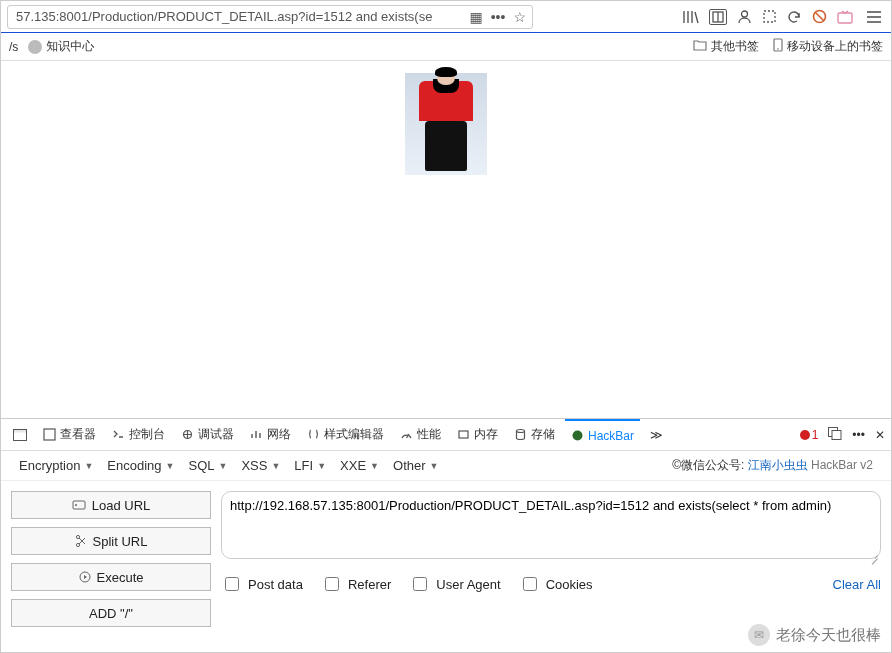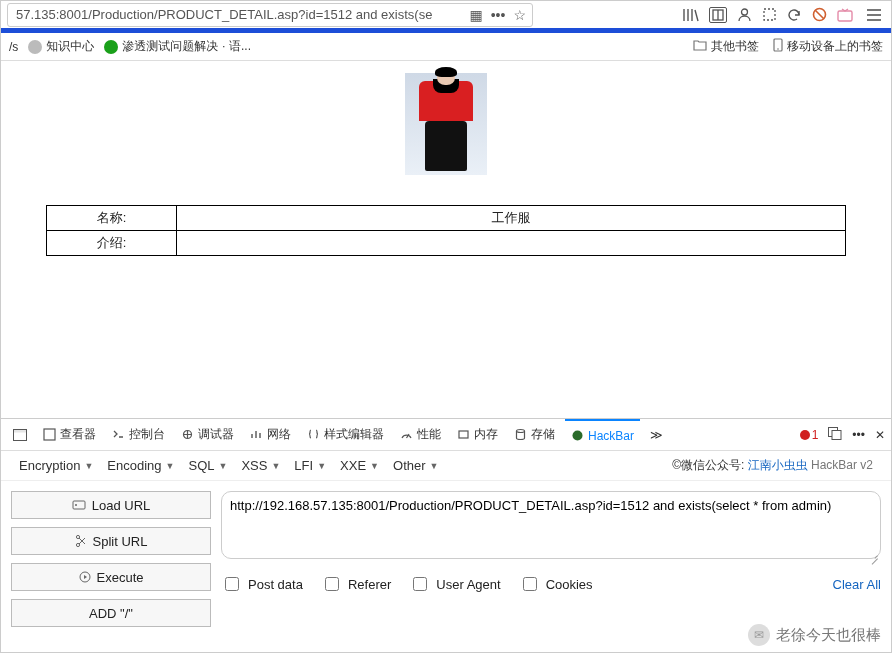--- a/index.html
+++ b/index.html
@@ -1,20 +1,20 @@
 <!DOCTYPE html>
 <html><head>
 <meta charset="utf-8">
 <style>
   * { box-sizing: border-box; }
   html, body { margin:0; padding:0; font-family: Arial, "Microsoft YaHei", sans-serif; font-size:13px; color:#222; background:#fff; }
   .window { width:892px; height:653px; border:1px solid #ccc; display:flex; flex-direction:column; position:relative; overflow:hidden; }
 
   
-  .urlbar-row { height:32px; border-bottom:5px solid #1d4ed8; display:flex; align-items:center; padding:0 6px; gap:6px; }
+  .urlbar-row { height:32px; border-bottom:1px solid #1d4ed8; display:flex; align-items:center; padding:0 6px; gap:6px; }
   .urlbox { flex:0 0 auto; width:526px; height:24px; border:1px solid #ccc; border-radius:3px; display:flex; align-items:center; padding:0 6px; background:#fff; }
   .urlbox input { border:none; outline:none; flex:1; font-size:13px; color:#555; background:transparent; }
   .url-icons { display:flex; gap:8px; align-items:center; font-size:14px; color:#555; }
   .url-icons span { cursor:pointer; }
   .toolbar-icons { margin-left:auto; display:flex; gap:10px; align-items:center; color:#555; font-size:15px; }
   .toolbar-icons span { cursor:pointer; display:inline-flex; align-items:center; justify-content:center; }
 
   
   .bookmarks { height:28px; border-bottom:1px solid #ddd; display:flex; align-items:center; padding:0 8px; gap:10px; font-size:12px; color:#333; }
   .bm-item { display:flex; align-items:center; gap:4px; cursor:pointer; }
@@ -155,24 +155,20 @@
   </div>
 
   <div class="bookmarks">
     <div class="bm-item">
         <span>/s</span>
       </div>
     <div class="bm-item">
         <span class="bm-circle"></span>
         <span>知识中心</span>
       </div>
-    <div class="bm-item">
-        <span class="bm-circle green"></span>
-        <span>渗透测试问题解决 · 语...</span>
-      </div>
     <div class="bm-right">
       <div class="bm-item">
         <span><svg width="14" height="12" viewBox="0 0 14 12">
               <path d="M1 2h4l1 1h7v8H1z" fill="none" stroke="#777" stroke-width="1.2"></path>
             </svg></span>
         <span>其他书签</span>
       </div>
       <div class="bm-item">
         <span><svg width="10" height="14" viewBox="0 0 10 14">
               <rect x="1" y="1" width="8" height="12" rx="1" fill="none" stroke="#777" stroke-width="1.2"></rect>
@@ -186,32 +182,20 @@
   <div class="content">
     <div class="product-wrap">
       <div class="product-img">
         <div class="bg"></div>
           <div class="pants"></div>
           <div class="body"></div>
           <div class="collar"></div>
           <div class="head"></div>
           <div class="hair"></div>
       </div>
-      <table class="product">
-        <tbody>
-            <tr>
-          <td class="label">名称:</td>
-          <td class="value">工作服</td>
-        </tr>
-        <tr>
-          <td class="label">介绍:</td>
-          <td class="value"></td>
-        </tr>
-      </tbody>
-        </table>
     </div>
   </div>
 
   <div class="devtools">
     <div class="dev-tabs">
       <div class="dev-tab">
         <svg width="14" height="12" viewBox="0 0 14 12">
             <rect x="0.5" y="0.5" width="13" height="11" fill="none" stroke="#555"></rect>
             <rect x="0.5" y="0.5" width="13" height="3" fill="#555" opacity="0.15"></rect>
           </svg>

